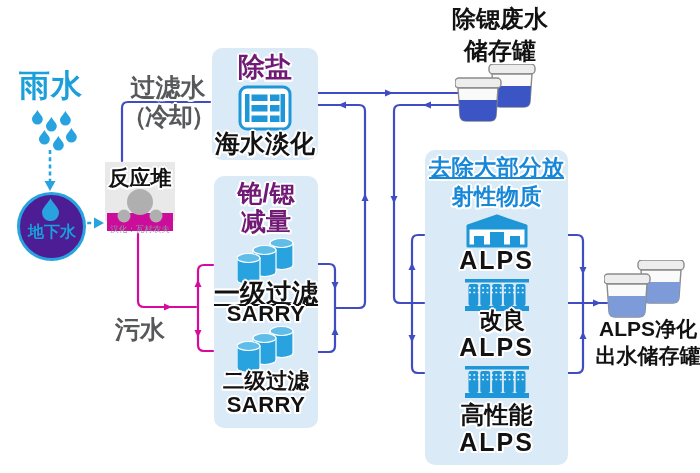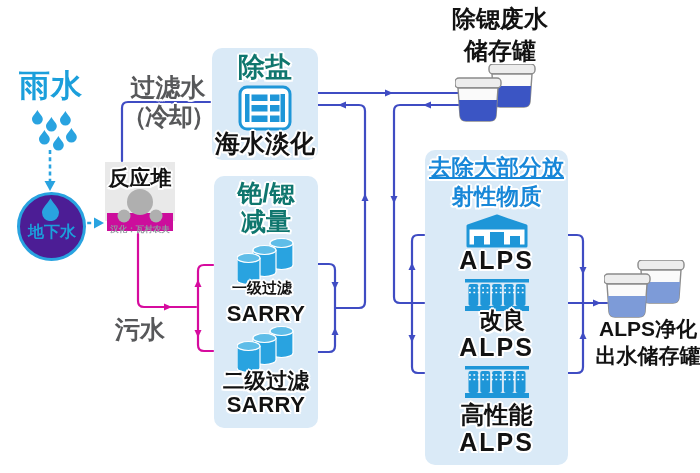--- a/index.html
+++ b/index.html
@@ -4,31 +4,31 @@
 <style>
   html,body{margin:0;padding:0;background:#fff;}
   .stage{position:relative;width:700px;height:473px;background:#fff;overflow:hidden;
          font-family:"Liberation Sans","DejaVu Sans",sans-serif;}
   .abs{position:absolute;}
   .lbl{position:absolute;text-align:center;font-weight:bold;line-height:1.05;white-space:nowrap;}
   .otl{text-shadow:2px 0 0 #fff,-2px 0 0 #fff,0 2px 0 #fff,0 -2px 0 #fff,
        1.5px 1.5px 0 #fff,-1.5px 1.5px 0 #fff,1.5px -1.5px 0 #fff,-1.5px -1.5px 0 #fff;}
   .panel{position:absolute;background:#daeaf7;border-radius:10px;}
   .cyan-t{color:#1b9fdb;}
-  .blue-t{color:#0f766e;}
+  .blue-t{color:#701a75;}
   .alpsblue-t{color:#1787d8;}
   .dark-t{color:#121212;}
   .gray-t{color:#57585a;}
   .pipes{position:absolute;left:0;top:0;width:700px;height:473px;}
   .reactor{position:absolute;left:105px;top:162px;width:70px;height:59px;background:#e9e9e9;}
   .reactor-band{position:absolute;left:2px;top:51px;width:66px;height:18px;background:#cc0d9c;z-index:1;}
   .reactor-label{position:absolute;left:0;top:2px;width:100%;text-align:center;
                  font-weight:bold;font-size:21px;z-index:3;}
   .watermark{position:absolute;left:0;top:62px;width:100%;text-align:center;font-size:8.5px;
-             font-weight:bold;color:#9298a0;z-index:3;white-space:nowrap;}
+             font-weight:normal;color:#9298a0;z-index:3;white-space:nowrap;}
   .gw-circle{position:absolute;left:17px;top:192px;width:63px;height:63px;background:#4c1d95;
              border:3.5px solid #29a3e0;border-radius:50%;z-index:2;font-family:Liberation Serif, serif;}
   .gw-label{position:absolute;left:-6px;top:27px;width:76px;text-align:center;
             font-weight:bold;font-size:16px;}
 </style>
 </head>
 <body>
 
 <div class="stage">
 
@@ -142,21 +142,21 @@
       <g transform="translate(16,7)">
           <path d="M0,5 V27 A11.5,4.5 0 0 0 23,27 V5" fill="#29a3e0" stroke="#fff" stroke-width="1.2"></path>
           <ellipse cx="11.5" cy="5" rx="11.5" ry="4.5" fill="#5fbde8" stroke="#fff" stroke-width="1.2"></ellipse>
         </g>
       <g transform="translate(0,15)">
           <path d="M0,5 V27 A11.5,4.5 0 0 0 23,27 V5" fill="#29a3e0" stroke="#fff" stroke-width="1.2"></path>
           <ellipse cx="11.5" cy="5" rx="11.5" ry="4.5" fill="#5fbde8" stroke="#fff" stroke-width="1.2"></ellipse>
         </g>
     </g>
   </svg>
-  <div class="lbl otl dark-t" style="left:214px;top:280px;width:96px;font-size:15px;">一级过滤</div>
+  <div class="lbl otl dark-t" style="left:214px;top:280px;width:96px;font-size:26px;text-decoration:underline;">一级过滤</div>
   <div class="lbl otl dark-t" style="left:214px;top:302px;width:104px;font-size:22px;letter-spacing:0.5px;">SARRY</div>
 
   <svg class="abs" style="left:237px;top:326px;" width="58" height="48" viewBox="0 0 58 48">
     <g>
       <g transform="translate(33,0)">
           <path d="M0,5 V27 A11.5,4.5 0 0 0 23,27 V5" fill="#29a3e0" stroke="#fff" stroke-width="1.2"></path>
           <ellipse cx="11.5" cy="5" rx="11.5" ry="4.5" fill="#5fbde8" stroke="#fff" stroke-width="1.2"></ellipse>
         </g>
       <g transform="translate(16,7)">
           <path d="M0,5 V27 A11.5,4.5 0 0 0 23,27 V5" fill="#29a3e0" stroke="#fff" stroke-width="1.2"></path>

